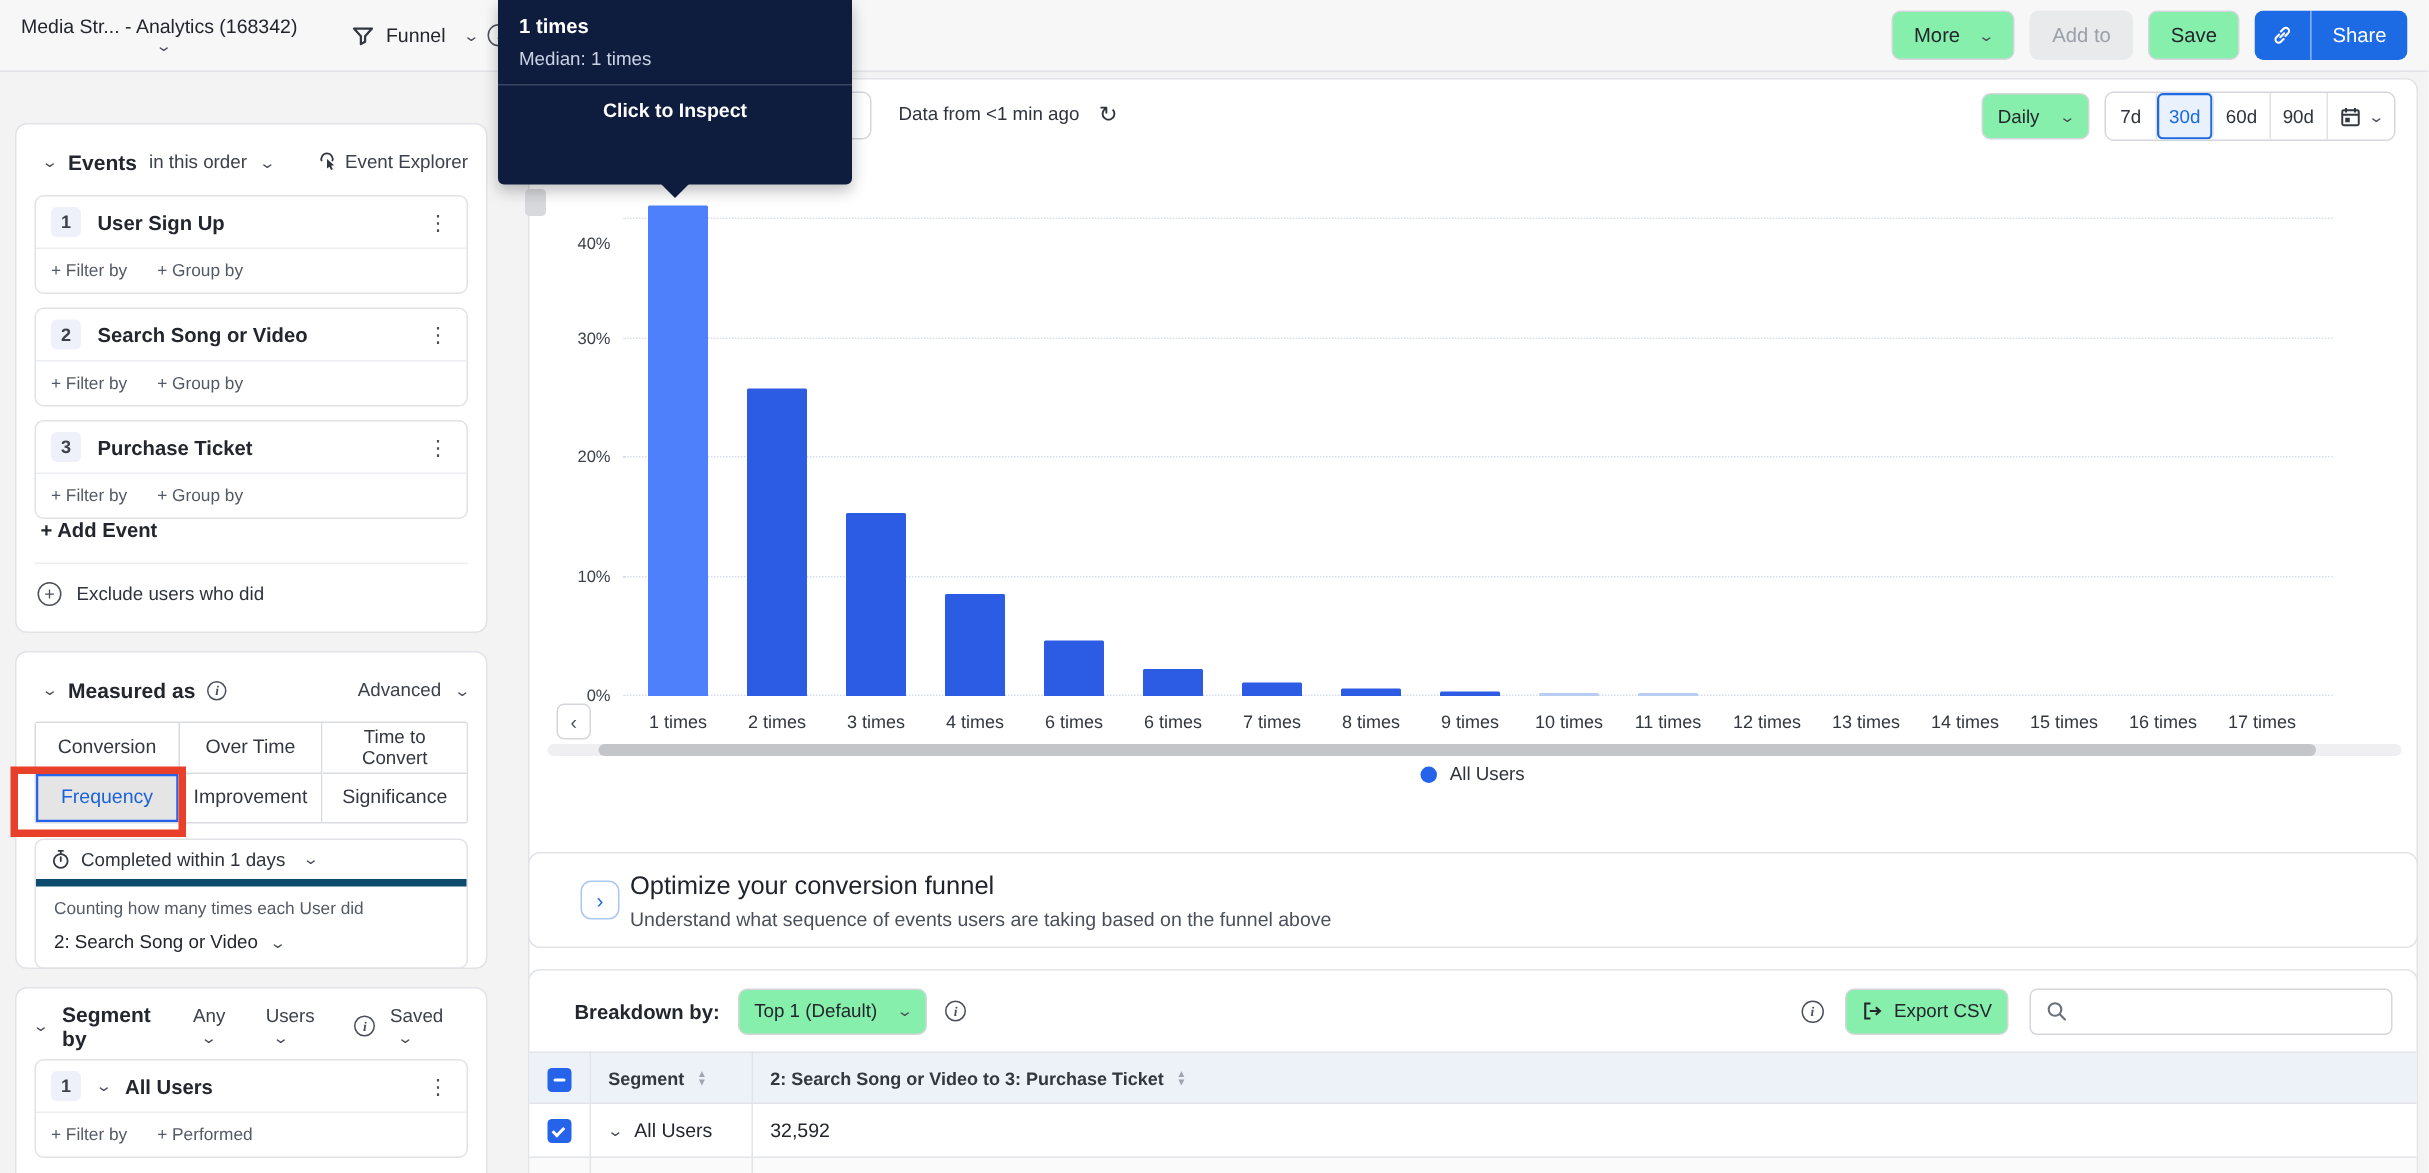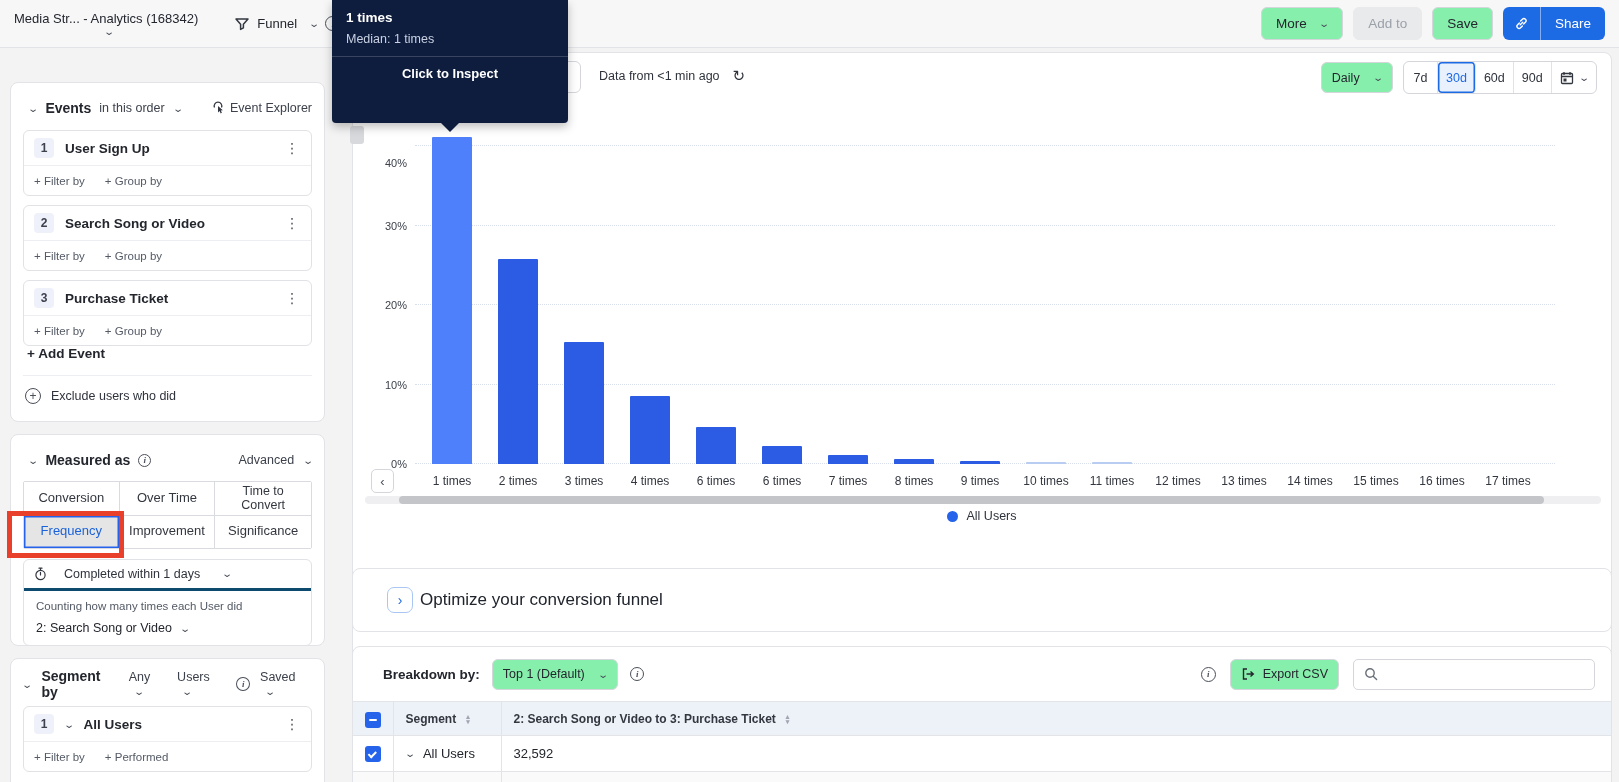--- a/index.html
+++ b/index.html
@@ -48,21 +48,21 @@
   .circle-plus { width:16px; height:16px; border:1.4px solid #4a4f59; border-radius:50%; display:inline-flex; align-items:center; justify-content:center; font-size:12px; color:#4a4f59; line-height:1; }
 
   
   .tabs-grid { display:grid; grid-template-columns:1fr 1fr 1fr; margin-top:8px; border:1px solid #d9dbe0; border-radius:2px; }
   .tab-cell { min-height:32px; display:flex; align-items:center; justify-content:center; text-align:center; font-size:13px; color:#33373f; background:#fff; border-right:1px solid #d9dbe0; border-bottom:1px solid #d9dbe0; padding:2px 4px; line-height:1.15; cursor:pointer; }
   .tab-cell:nth-child(3n) { border-right:none; }
   .tab-cell:nth-child(n+4) { border-bottom:none; }
   .tab-cell.selected { background:#e5e5e5; color:#1a62d9; box-shadow:inset 0 0 0 1.5px #2563eb; }
   #red-annotation { position:absolute; left:-4px; top:76px; width:117px; height:47px; border:5px solid #e8402a; pointer-events:none; z-index:3; }
   .window-card { border:1px solid #e0e2e6; border-radius:6px; margin-top:10px; }
-  .window-row { display:flex; align-items:center; gap:17px; height:31px; padding:0 10px; border-bottom:3px solid #0c4a6e; font-size:12.5px; color:#2f333c; }
+  .window-row { display:flex; align-items:center; gap:7px; height:31px; padding:0 10px; border-bottom:5px solid #0c4a6e; font-size:12.5px; color:#2f333c; }
   .counting { padding:9px 10px 10px 12px; }
   .counting-label { font-size:11.5px; color:#545a65; }
   .counting-event { font-size:12.5px; color:#23262d; margin-top:9px; cursor:pointer; }
 
   
   #vscroll { position:absolute; left:359px; top:60px; width:4px; height:712px; background:#dcdde0; border-radius:2px; }
   .card { position:absolute; background:#fff; border:1px solid #e2e3e7; border-radius:8px; }
   #chart-card { left:352px; top:52px; width:1260px; height:620px; }
   #hidden-seg-btn { position:absolute; left:186px; top:8px; width:42px; height:32px; background:#fff; border:1px solid #d4d6db; border-radius:6px; z-index:1; }
   #partial-gray-btn { position:absolute; left:-3px; top:73px; width:14px; height:18px; background:#d8d9dc; border-radius:3px; }
@@ -431,20 +431,21 @@
   <div class="tt-median">Median: 1 times</div>
   <div class="tt-divider"></div>
   <div class="tt-action">Click to Inspect</div>
   <div class="tt-arrow"></div>
 </div>
 
 <div class="card" id="banner">
   <div id="banner-btn">›</div>
   <div id="banner-texts">
     <div id="banner-title">Optimize your conversion funnel</div>
+    <div id="banner-sub">Understand what sequence of events users are taking based on the funnel above</div>
   </div>
 </div>
 
 <div class="card" id="breakdown-card">
   <div id="breakdown-row">
     <span id="breakdown-label">Breakdown by:</span>
     <button class="btn sm">
       <span>Top 1 (Default)</span>
       <span class="chev">⌄</span>
     </button>

